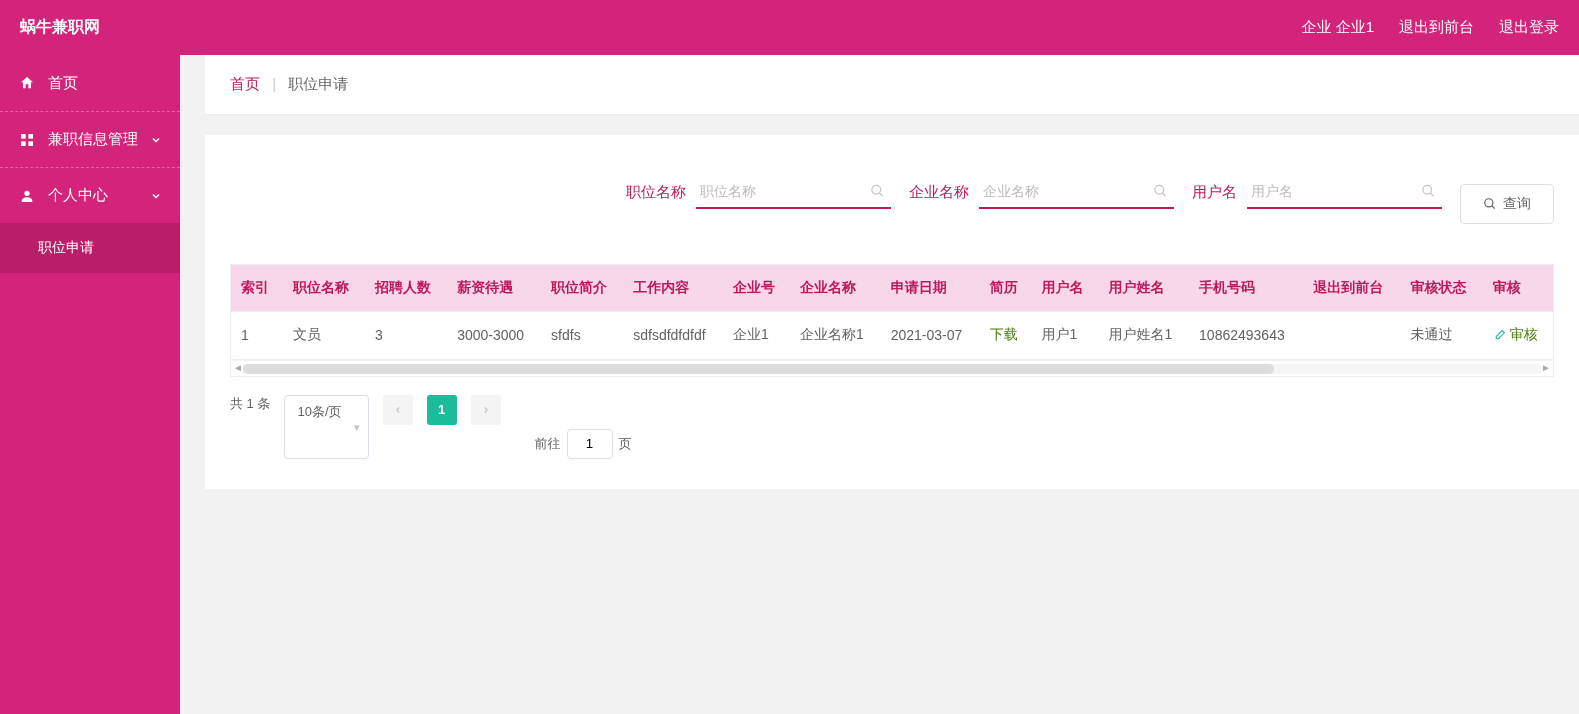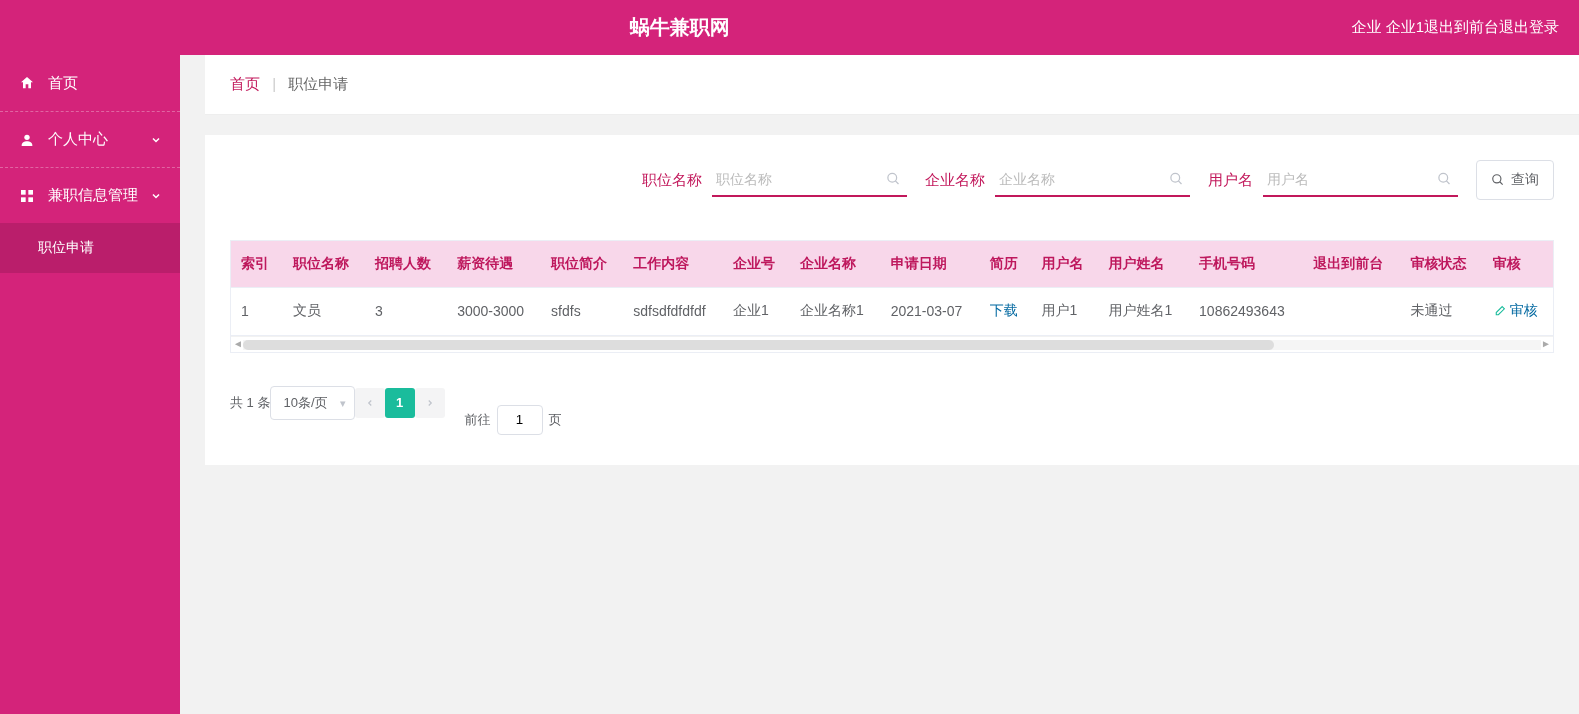--- a/index.html
+++ b/index.html
@@ -1,50 +1,50 @@
 <!DOCTYPE html>
 <html><head>
 <meta charset="utf-8">
 <style>
   * { box-sizing: border-box; margin: 0; padding: 0; }
   body { font-family: "Helvetica Neue", Arial, "PingFang SC", "Microsoft YaHei", sans-serif; font-size: 14px; color: #606266; background: #f5f5f5; }
   .header { height: 55px; background: #d4237a; color: #fff; display: flex; align-items: center; padding: 0 20px; }
-  .header-title { flex: 1; text-align: center; font-size: 20px; font-weight: bold; }
-  .header-right { display: flex; font-size: 15px; margin-left: 12px; }
+  .header-title { flex: 1; text-align: left; font-size: 16px; font-weight: bold; }
+  .header-right { display: flex; gap: 25px; font-size: 15px; margin-left: 12px; }
   .header-right span { cursor: pointer; }
   .layout { display: flex; height: calc(100vh - 55px); }
   .sidebar { width: 180px; background: #d4237a; color: #fff; font-size: 15px; }
   .menu-item { height: 56px; display: flex; align-items: center; padding: 0 18px; border-top: 1px dashed rgba(255,255,255,0.3); cursor: pointer; position: relative; }
   .menu-item:first-child { border-top: none; }
   .menu-item .icon { width: 18px; height: 18px; margin-right: 12px; display: inline-flex; align-items: center; justify-content: center; }
   .menu-item .arrow { position: absolute; right: 18px; }
   .submenu-item { height: 50px; display: flex; align-items: center; padding-left: 38px; background: rgba(0,0,0,0.12); cursor: pointer; font-size: 14px; }
   .main { flex: 1; background: #f2f2f2; padding: 0; overflow: auto; }
   .breadcrumb { background: #fff; padding: 20px 25px; font-size: 15px; color: #666; border-bottom: 1px solid #eee; margin-bottom: 20px; margin-left: 25px; }
   .breadcrumb .home { color: #c2185b; font-weight: 500; cursor: pointer; }
   .breadcrumb .sep { color: #ccc; margin: 0 8px; }
   .content-card { background: #fff; margin: 0 0 0 25px; padding: 25px 25px 30px 25px; }
   .search-bar { display: flex; align-items: center; justify-content: flex-end; gap: 18px; margin-bottom: 40px; flex-wrap: wrap; }
   .search-group { display: flex; align-items: center; }
   .search-label { color: #c2185b; font-size: 15px; font-weight: 500; margin-right: 10px; white-space: nowrap; }
   .search-input-wrap { position: relative; border-bottom: 2px solid #c2185b; width: 195px; }
   .search-input { border: none; outline: none; padding: 8px 28px 8px 4px; font-size: 14px; width: 100%; background: transparent; }
   .search-input::placeholder { color: #bbb; }
   .search-icon { position: absolute; right: 6px; top: 50%; transform: translateY(-50%); color: #c0c4cc; }
-  .btn-query { border: 1px solid #dcdfe6; background: #fff; color: #606266; padding: 10px 14px; border-radius: 4px; cursor: pointer; font-size: 14px; display: inline-flex; align-items: center; gap: 6px; }
+  .btn-query { border: 1px solid #dcdfe6; background: #fff; color: #606266; padding: 10px 22px; border-radius: 4px; cursor: pointer; font-size: 14px; display: inline-flex; align-items: center; gap: 6px; margin-top: 24px; }
   .table-wrap { width: 100%; overflow-x: auto; border: 1px solid #ebeef5; }
   table { border-collapse: collapse; width: 100%; min-width: 1300px; }
   th { background: #f8d7ea; color: #be185d; font-weight: 600; padding: 14px 10px; text-align: left; font-size: 14px; border-bottom: 1px solid #ebeef5; white-space: nowrap; }
   td { padding: 14px 10px; border-bottom: 1px solid #ebeef5; font-size: 14px; color: #606266; word-break: break-all; vertical-align: middle; }
-  .link-action { color: #0369a1; cursor: pointer; display: inline-flex; align-items: center; gap: 4px; }
+  .link-action { color: #4d7c0f; cursor: pointer; display: inline-flex; align-items: center; gap: 4px; }
   .h-scroll { height: 16px; background: #fff; position: relative; border-top: 1px solid #f2f2f2; }
   .h-scroll-track { position: absolute; left: 12px; right: 12px; top: 3px; height: 10px; background: #f5f5f5; }
   .h-scroll-thumb { position: absolute; left: 12px; top: 3px; height: 10px; width: 78%; background: #ddd; border-radius: 5px; }
   .h-scroll-arrow { position: absolute; top: 1px; font-size: 10px; color: #aaa; }
-  .pagination { display: flex; align-items: center; margin-top: 18px; font-size: 13px; color: #606266; }
+  .pagination { display: flex; gap: 14px; margin-top: 18px; font-size: 13px; color: #606266; }
   .page-total { }
   .page-size { border: 1px solid #dcdfe6; border-radius: 4px; padding: 7px 26px 7px 12px; position: relative; cursor: pointer; background: #fff; }
   .page-size .sel-arrow { position: absolute; right: 8px; top: 50%; transform: translateY(-50%); color: #c0c4cc; font-size: 11px; }
   .page-btn { width: 30px; height: 30px; background: #f4f4f5; color: #c0c4cc; display: inline-flex; align-items: center; justify-content: center; border-radius: 3px; cursor: pointer; font-size: 12px; }
   .page-num { width: 30px; height: 30px; display: inline-flex; align-items: center; justify-content: center; border-radius: 3px; cursor: pointer; font-weight: 600; }
   .page-num.active { background: #1abc9c; color: #fff; }
   .page-jump { display: flex; align-items: center; gap: 6px; margin-left: 20px; margin-top: 34px; }
   .page-jump input { width: 46px; height: 30px; border: 1px solid #dcdfe6; border-radius: 4px; text-align: center; outline: none; }
   svg { display: block; }
 </style>
@@ -68,42 +68,42 @@
         <svg width="16" height="16" viewBox="0 0 24 24" fill="#fff">
             <path d="M12 3l9 8h-3v9h-4v-6H10v6H6v-9H3z"></path>
           </svg>
       </span>
       <span>首页</span>
     </div>
 
     <div class="menu-item">
       <span class="icon">
         <svg width="16" height="16" viewBox="0 0 24 24" fill="#fff">
-            <circle cx="12" cy="8" r="4"></circle>
-            <path d="M4 20c0-4 4-6 8-6s8 2 8 6v1H4z"></path>
-          </svg>
-      </span>
-      <span>个人中心</span>
-      <span class="arrow">
-        <svg width="12" height="12" viewBox="0 0 24 24" fill="none" stroke="#fff" stroke-width="3">
-            <polyline points="6 9 12 15 18 9"></polyline>
-          </svg>
-      </span>
-    </div>
-
-    <div class="menu-item">
-      <span class="icon">
-        <svg width="16" height="16" viewBox="0 0 24 24" fill="#fff">
             <rect x="3" y="3" width="7" height="7"></rect>
             <rect x="14" y="3" width="7" height="7"></rect>
             <rect x="3" y="14" width="7" height="7"></rect>
             <rect x="14" y="14" width="7" height="7"></rect>
           </svg>
       </span>
       <span>兼职信息管理</span>
+      <span class="arrow">
+        <svg width="12" height="12" viewBox="0 0 24 24" fill="none" stroke="#fff" stroke-width="3">
+            <polyline points="6 9 12 15 18 9"></polyline>
+          </svg>
+      </span>
+    </div>
+
+    <div class="menu-item">
+      <span class="icon">
+        <svg width="16" height="16" viewBox="0 0 24 24" fill="#fff">
+            <circle cx="12" cy="8" r="4"></circle>
+            <path d="M4 20c0-4 4-6 8-6s8 2 8 6v1H4z"></path>
+          </svg>
+      </span>
+      <span>个人中心</span>
       <span class="arrow">
         <svg width="12" height="12" viewBox="0 0 24 24" fill="none" stroke="#fff" stroke-width="3">
             <polyline points="6 9 12 15 18 9"></polyline>
           </svg>
       </span>
     </div>
 
     <div class="submenu-item">
       <span>职位申请</span>
     </div>

